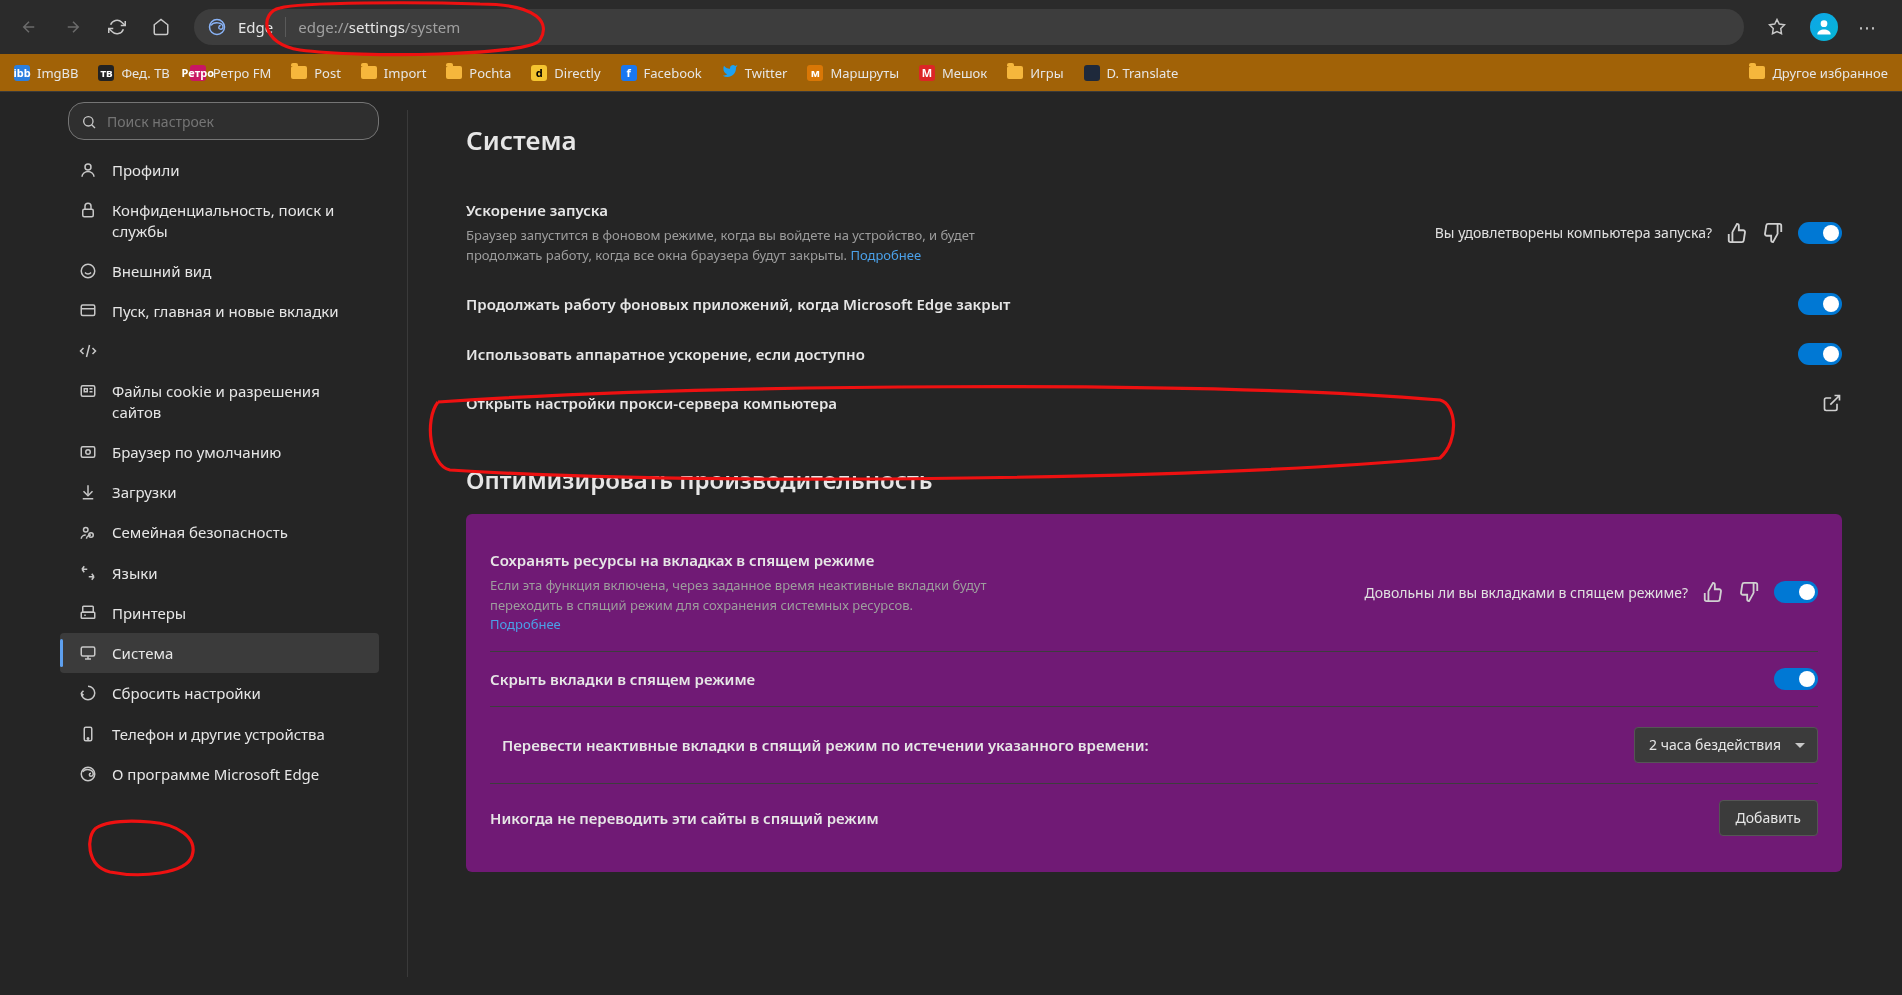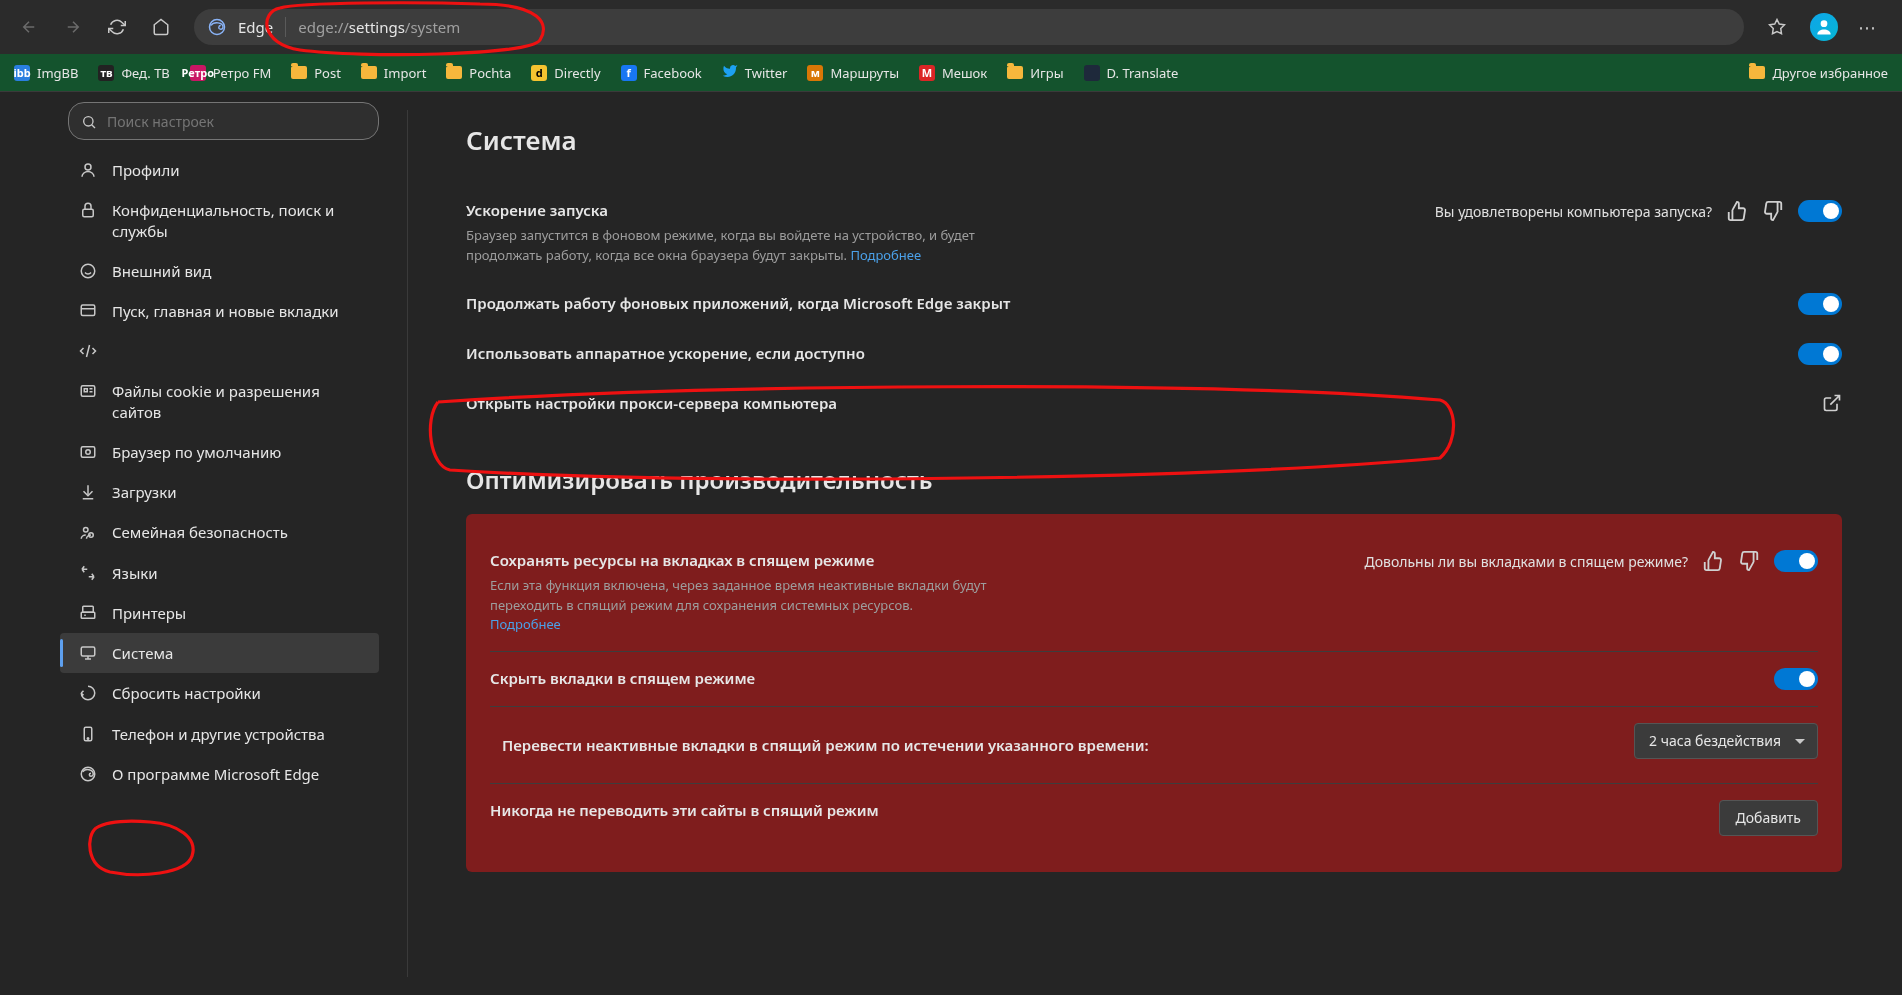--- a/index.html
+++ b/index.html
@@ -12,21 +12,21 @@
     .address { flex: 1; height: 36px; background: #3d3d3d; border-radius: 18px; display: flex; align-items: center; padding: 0 14px; gap: 12px; margin: 0 8px; }
     .edge-logo { width: 18px; height: 18px; display: flex; align-items: center; justify-content: center; }
     .addr-divider { width: 1px; height: 20px; background: #5a5a5a; }
     .addr-text { color: #a0a0a0; font-size: 15px; }
     .addr-text .prim { color: #e6e6e6; }
     .right-icons { display: flex; align-items: center; gap: 14px; padding-right: 8px; }
     .avatar { width: 28px; height: 28px; border-radius: 50%; background: linear-gradient(135deg,#0ea5e9,#06b6d4); display: flex; align-items: center; justify-content: center; color: #fff; font-weight: 700; font-size: 14px; }
     .more-dots { color: #c8c8c8; font-size: 18px; letter-spacing: 2px; padding: 6px; }
 
     
-    .bookmarks { height: 38px; background: #14532d; display: flex; align-items: center; padding: 0 14px; gap: 20px; border-bottom: 1px solid #3a3a3a; font-size: 13px; }
+    .bookmarks { height: 38px; background: #a16207; display: flex; align-items: center; padding: 0 14px; gap: 20px; border-bottom: 1px solid #3a3a3a; font-size: 13px; }
     .bm { display: flex; align-items: center; gap: 7px; color: #e6e6e6; cursor: pointer; white-space: nowrap; }
     .bm-icon { width: 16px; height: 16px; border-radius: 3px; display: flex; align-items: center; justify-content: center; font-size: 11px; font-weight: 700; color: #fff; flex-shrink: 0; }
     .folder-ic { width: 16px; height: 13px; background: #f6b73c; border-radius: 2px; position: relative; flex-shrink: 0; }
     .folder-ic::before { content: ''; position: absolute; top: -3px; left: 0; width: 7px; height: 3px; background: #f6b73c; border-radius: 2px 2px 0 0; }
     .bm-spacer { flex: 1; }
 
     
     .main { display: flex; height: calc(995px - 92px); background: #252525; }
 
     .sidebar { width: 407px; padding: 10px 28px 10px 0; overflow-y: auto; }
@@ -37,33 +37,33 @@
     .sb-item.active { background: #3b3b3b; }
     .sb-item.active::before { content: ''; position: absolute; left: 0; top: 6px; bottom: 6px; width: 3px; background: #5ea0ef; border-radius: 2px; }
     .sb-item { margin-left: 0; padding-left: 18px; margin-left: 60px; }
     .sb-ic { width: 20px; height: 20px; flex-shrink: 0; display: flex; align-items: center; justify-content: center; color: #c8c8c8; }
     .sb-label { line-height: 1.35; }
 
     .divider { width: 1px; background: #3a3a3a; margin: 18px 0; }
 
     .content { flex: 1; padding: 30px 60px 30px 58px; overflow-y: auto; }
     .section-title { font-size: 26px; font-weight: 600; margin-bottom: 28px; }
-    .row { display: flex; align-items: flex-start; justify-content: space-between; padding: 14px 0; }
+    .row { display: flex; align-items: center; justify-content: space-between; padding: 14px 0; }
     .row-main { flex: 1; }
     .row-title { font-size: 15px; font-weight: 600; color: #e6e6e6; margin-bottom: 6px; }
     .row-desc { font-size: 13px; color: #9d9d9d; line-height: 1.5; max-width: 560px; }
     .row-desc a { color: #4ba0e8; text-decoration: none; }
     .feedback { display: flex; align-items: center; gap: 14px; }
     .fb-text { font-size: 14px; color: #e0e0e0; white-space: nowrap; }
     .thumb { width: 22px; height: 22px; color: #d0d0d0; cursor: pointer; }
     .toggle { width: 44px; height: 22px; background: #0078d4; border-radius: 11px; position: relative; cursor: pointer; flex-shrink: 0; }
     .toggle::after { content: ''; position: absolute; right: 3px; top: 3px; width: 16px; height: 16px; background: #fff; border-radius: 50%; }
     .open-ext { width: 20px; height: 20px; color: #d0d0d0; cursor: pointer; }
 
-    .card { background: #7f1d1d; border-radius: 6px; padding: 20px 24px; margin-top: 10px; }
+    .card { background: #701a75; border-radius: 6px; padding: 20px 24px; margin-top: 10px; }
     .card .row { border-bottom: 1px solid #3d3d3d; padding: 16px 0; }
     .card .row:last-child { border-bottom: 0; }
     .select { height: 36px; padding: 0 36px 0 14px; background: #3b3b3b; border: 1px solid #555; border-radius: 4px; color: #e6e6e6; font-size: 14px; display: flex; align-items: center; gap: 10px; cursor: pointer; position: relative; }
     .select::after { content: ''; position: absolute; right: 12px; top: 50%; margin-top: -2px; border: 5px solid transparent; border-top-color: #c8c8c8; }
     .btn { height: 36px; padding: 0 16px; background: #3b3b3b; border: 1px solid #555; border-radius: 4px; color: #e6e6e6; font-size: 14px; display: flex; align-items: center; cursor: pointer; }
 
     .sec2-title { font-size: 24px; font-weight: 600; margin: 36px 0 18px; }
 
     
     .anno { position: absolute; pointer-events: none; }

